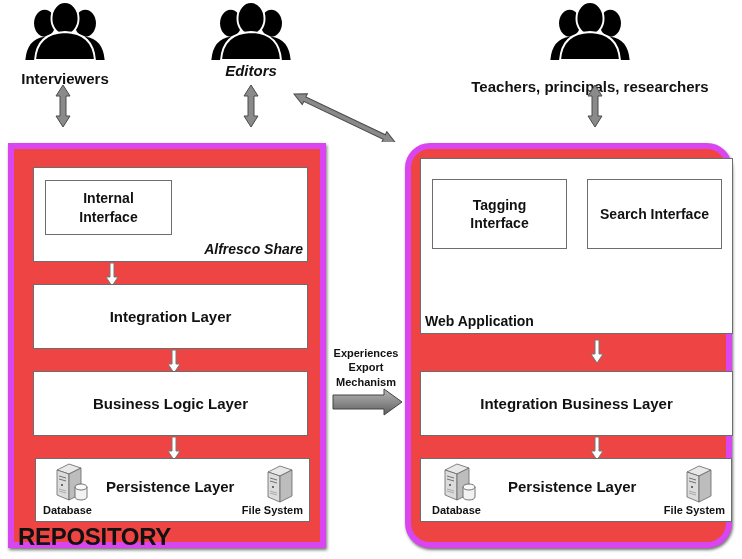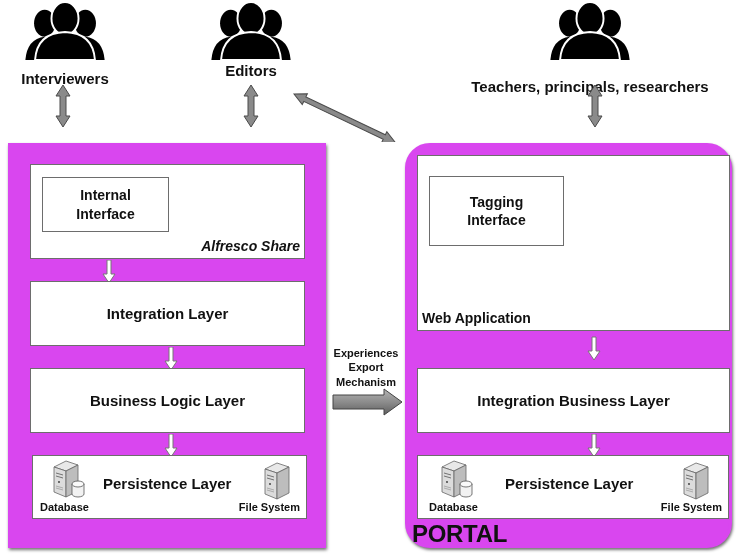--- a/index.html
+++ b/index.html
@@ -1,21 +1,21 @@
 <!DOCTYPE html>
 <html><head>
 <meta charset="utf-8">
 <style>
   html, body { margin: 0; padding: 0; background: #ffffff; }
   body { width: 742px; height: 559px; position: relative; overflow: hidden;
          font-family: "Liberation Sans", "DejaVu Sans", sans-serif; color: #111; }
   .abs { position: absolute; }
   .bold { font-weight: bold; }
   .box { position: absolute; border: 1px solid #6d6d6d; background: #fff; box-sizing: border-box; }
-  .outer { position: absolute; border: 3px solid #d946ef; background: #d946ef; box-sizing: border-box;
+  .outer { position: absolute; border: 6px solid #d946ef; background: #ef4444; box-sizing: border-box;
            box-shadow: 1px 2px 3px rgba(0,0,0,0.55); }
   .center-text { display: flex; align-items: center; justify-content: center; text-align: center; }
   .actor-label { font-size: 15px; font-weight: bold; text-align: center; white-space: nowrap; }
   .layer-label { font-size: 15px; font-weight: bold; }
   .small-label { font-size: 11px; font-weight: bold; white-space: nowrap; }
   .big-title { font-size: 24px; font-weight: bold; letter-spacing: -0.3px; }
   svg { display: block; }
 </style>
 </head>
 <body>
@@ -52,21 +52,21 @@
     </symbol>
   </defs>
 </svg>
 
 <div class="abs" style="left:10px; top:2px; width:110px;">
   <svg width="90" height="58" style="margin:0 auto;">
       <use href="#people"></use>
     </svg>
   <div class="actor-label" style="margin-top:10px;">Interviewers</div>
 </div>
-<div class="abs" style="left:196px; top:2px; width:110px;">
+<div class="abs" style="left:196px; top:2px; width:110px;font-style:italic;">
   <svg width="90" height="58" style="margin:0 auto;">
       <use href="#people"></use>
     </svg>
   <div class="actor-label" style="margin-top:2px;">Editors</div>
 </div>
 <div class="abs" style="left:440px; top:2px; width:300px;">
   <svg width="90" height="58" style="margin:0 auto;">
       <use href="#people"></use>
     </svg>
   <div class="actor-label" style="margin-top:18px;">Teachers, principals, researchers</div>
@@ -118,20 +118,21 @@
     <svg class="abs" style="left:38px; top:24px;" width="14" height="18">
         <use href="#dbcyl"></use>
       </svg>
     <div class="abs small-label" style="left:7px; top:45px;">Database</div>
     <div class="abs layer-label" style="left:70px; top:19px;">Persistence Layer</div>
     <svg class="abs" style="left:228px; top:5px;" width="30" height="40">
         <use href="#server"></use>
       </svg>
     <div class="abs small-label" style="right:6px; top:45px;">File System</div>
   </div>
+  <div class="abs big-title" style="left:4px; top:374px;">REPOSITORY</div>
 </div>
 
 <div class="abs bold" style="left:326px; top:346px; width:80px; font-size:11px; line-height:1.3; text-align:center; white-space:pre-line;">Experiences
 Export
 Mechanism</div>
 <svg class="abs" style="left:332px; top:388px;" width="72" height="28" viewBox="0 0 72 28">
   <defs>
     <linearGradient id="gArrow" x1="0" y1="0" x2="0" y2="1">
       <stop offset="0" stop-color="#b5b5b5"></stop>
       <stop offset="0.5" stop-color="#8c8c8c"></stop>
@@ -139,20 +140,23 @@
     </linearGradient>
   </defs>
   <polygon points="1,7 52,7 52,1 70,14 52,27 52,21 1,21" fill="url(#gArrow)" stroke="#444" stroke-width="1"></polygon>
 </svg>
 
 <div class="outer" style="left:405px; top:143px; width:327px; height:405px;border-radius:25px;">
   <div class="box" style="left:9px; top:9px; width:313px; height:176px;">
     <div class="box center-text layer-label" style="left:11px; top:20px; width:135px; height:70px; font-size:14px; line-height:1.3; white-space:pre-line;">
       <span>Tagging
 Interface</span>
+    </div>
+    <div class="box center-text layer-label" style="left:166px; top:20px; width:135px; height:70px; font-size:14px;">
+      <span>Search Interface</span>
     </div>
     <div class="abs layer-label" style="left:4px; bottom:4px; font-size:14px;">Web Application</div>
   </div>
   <svg class="abs" style="left:179px; top:186px;" width="14" height="34">
       <use href="#hollowdown"></use>
     </svg>
   <div class="box center-text layer-label" style="left:9px; top:222px; width:313px; height:65px;">
     <span>Integration Business Layer</span>
   </div>
   <svg class="abs" style="left:179px; top:288px;" width="14" height="24">
@@ -165,14 +169,13 @@
     <svg class="abs" style="left:41px; top:24px;" width="14" height="18">
         <use href="#dbcyl"></use>
       </svg>
     <div class="abs small-label" style="left:11px; top:45px;">Database</div>
     <div class="abs layer-label" style="left:87px; top:19px;">Persistence Layer</div>
     <svg class="abs" style="left:262px; top:5px;" width="30" height="40">
         <use href="#server"></use>
       </svg>
     <div class="abs small-label" style="right:6px; top:45px;">File System</div>
   </div>
-  <div class="abs big-title" style="left:4px; top:374px;">PORTAL</div>
 </div>
 
 </body></html>

